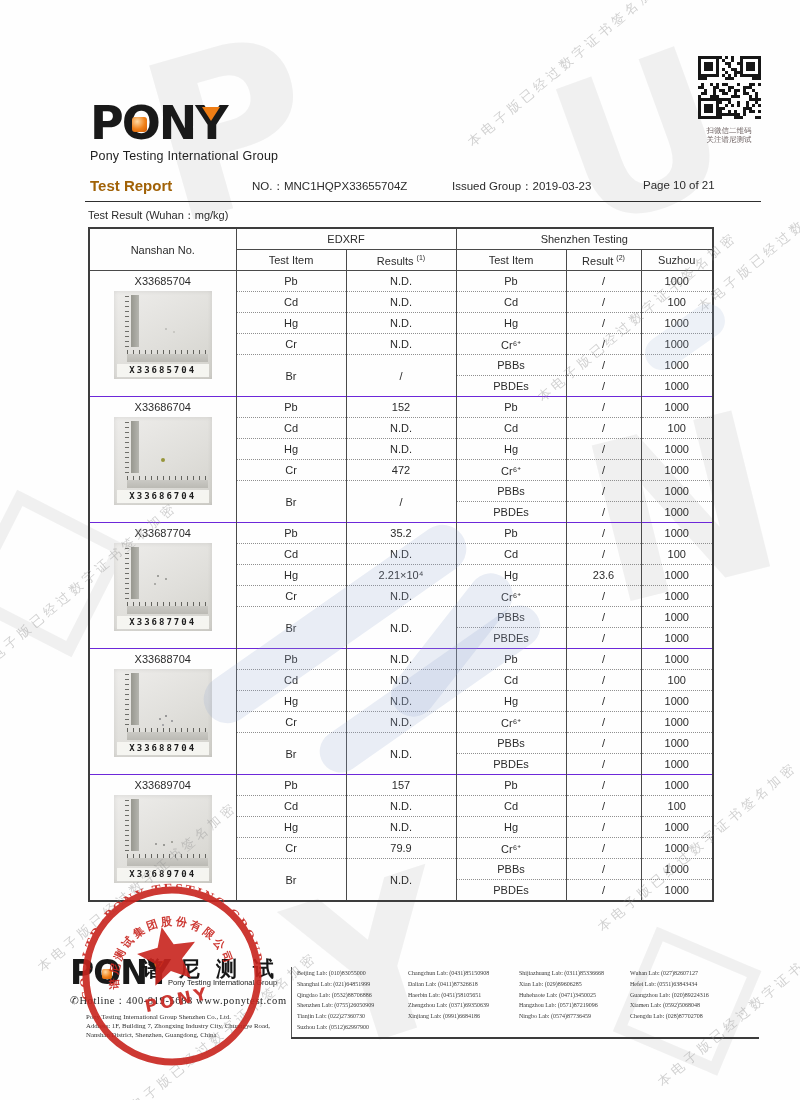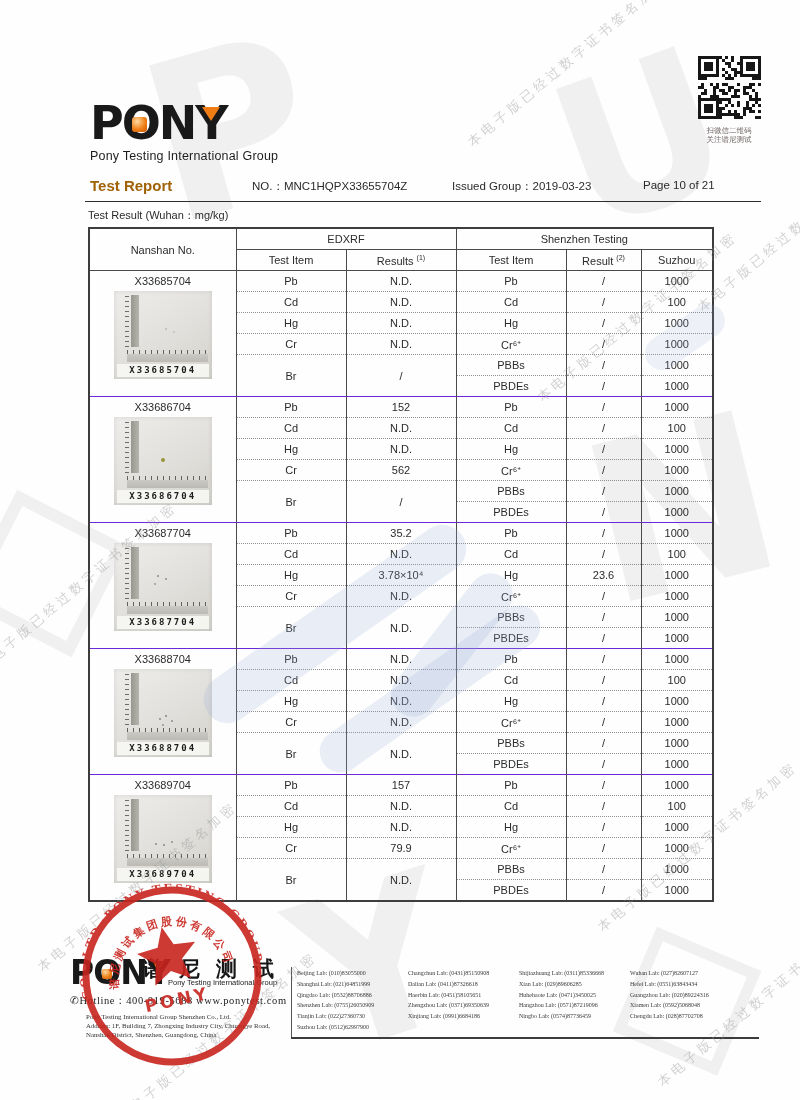--- a/index.html
+++ b/index.html
@@ -456,21 +456,21 @@
           </tr>
           <tr>
             <td>Hg</td>
             <td>N.D.</td>
             <td>Hg</td>
             <td>/</td>
             <td>1000</td>
           </tr>
           <tr>
             <td>Cr</td>
-            <td>562</td>
+            <td>472</td>
             <td>Cr⁶⁺</td>
             <td>/</td>
             <td>1000</td>
           </tr>
           <tr>
             <td rowspan="2">Br</td>
             <td rowspan="2">/</td>
             <td>PBBs</td>
             <td>/</td>
             <td>1000</td>
@@ -502,21 +502,21 @@
           </tr>
           <tr>
             <td>Cd</td>
             <td>N.D.</td>
             <td>Cd</td>
             <td>/</td>
             <td>100</td>
           </tr>
           <tr>
             <td>Hg</td>
-            <td>3.78×10⁴</td>
+            <td>2.21×10⁴</td>
             <td>Hg</td>
             <td>23.6</td>
             <td>1000</td>
           </tr>
           <tr>
             <td>Cr</td>
             <td>N.D.</td>
             <td>Cr⁶⁺</td>
             <td>/</td>
             <td>1000</td>

